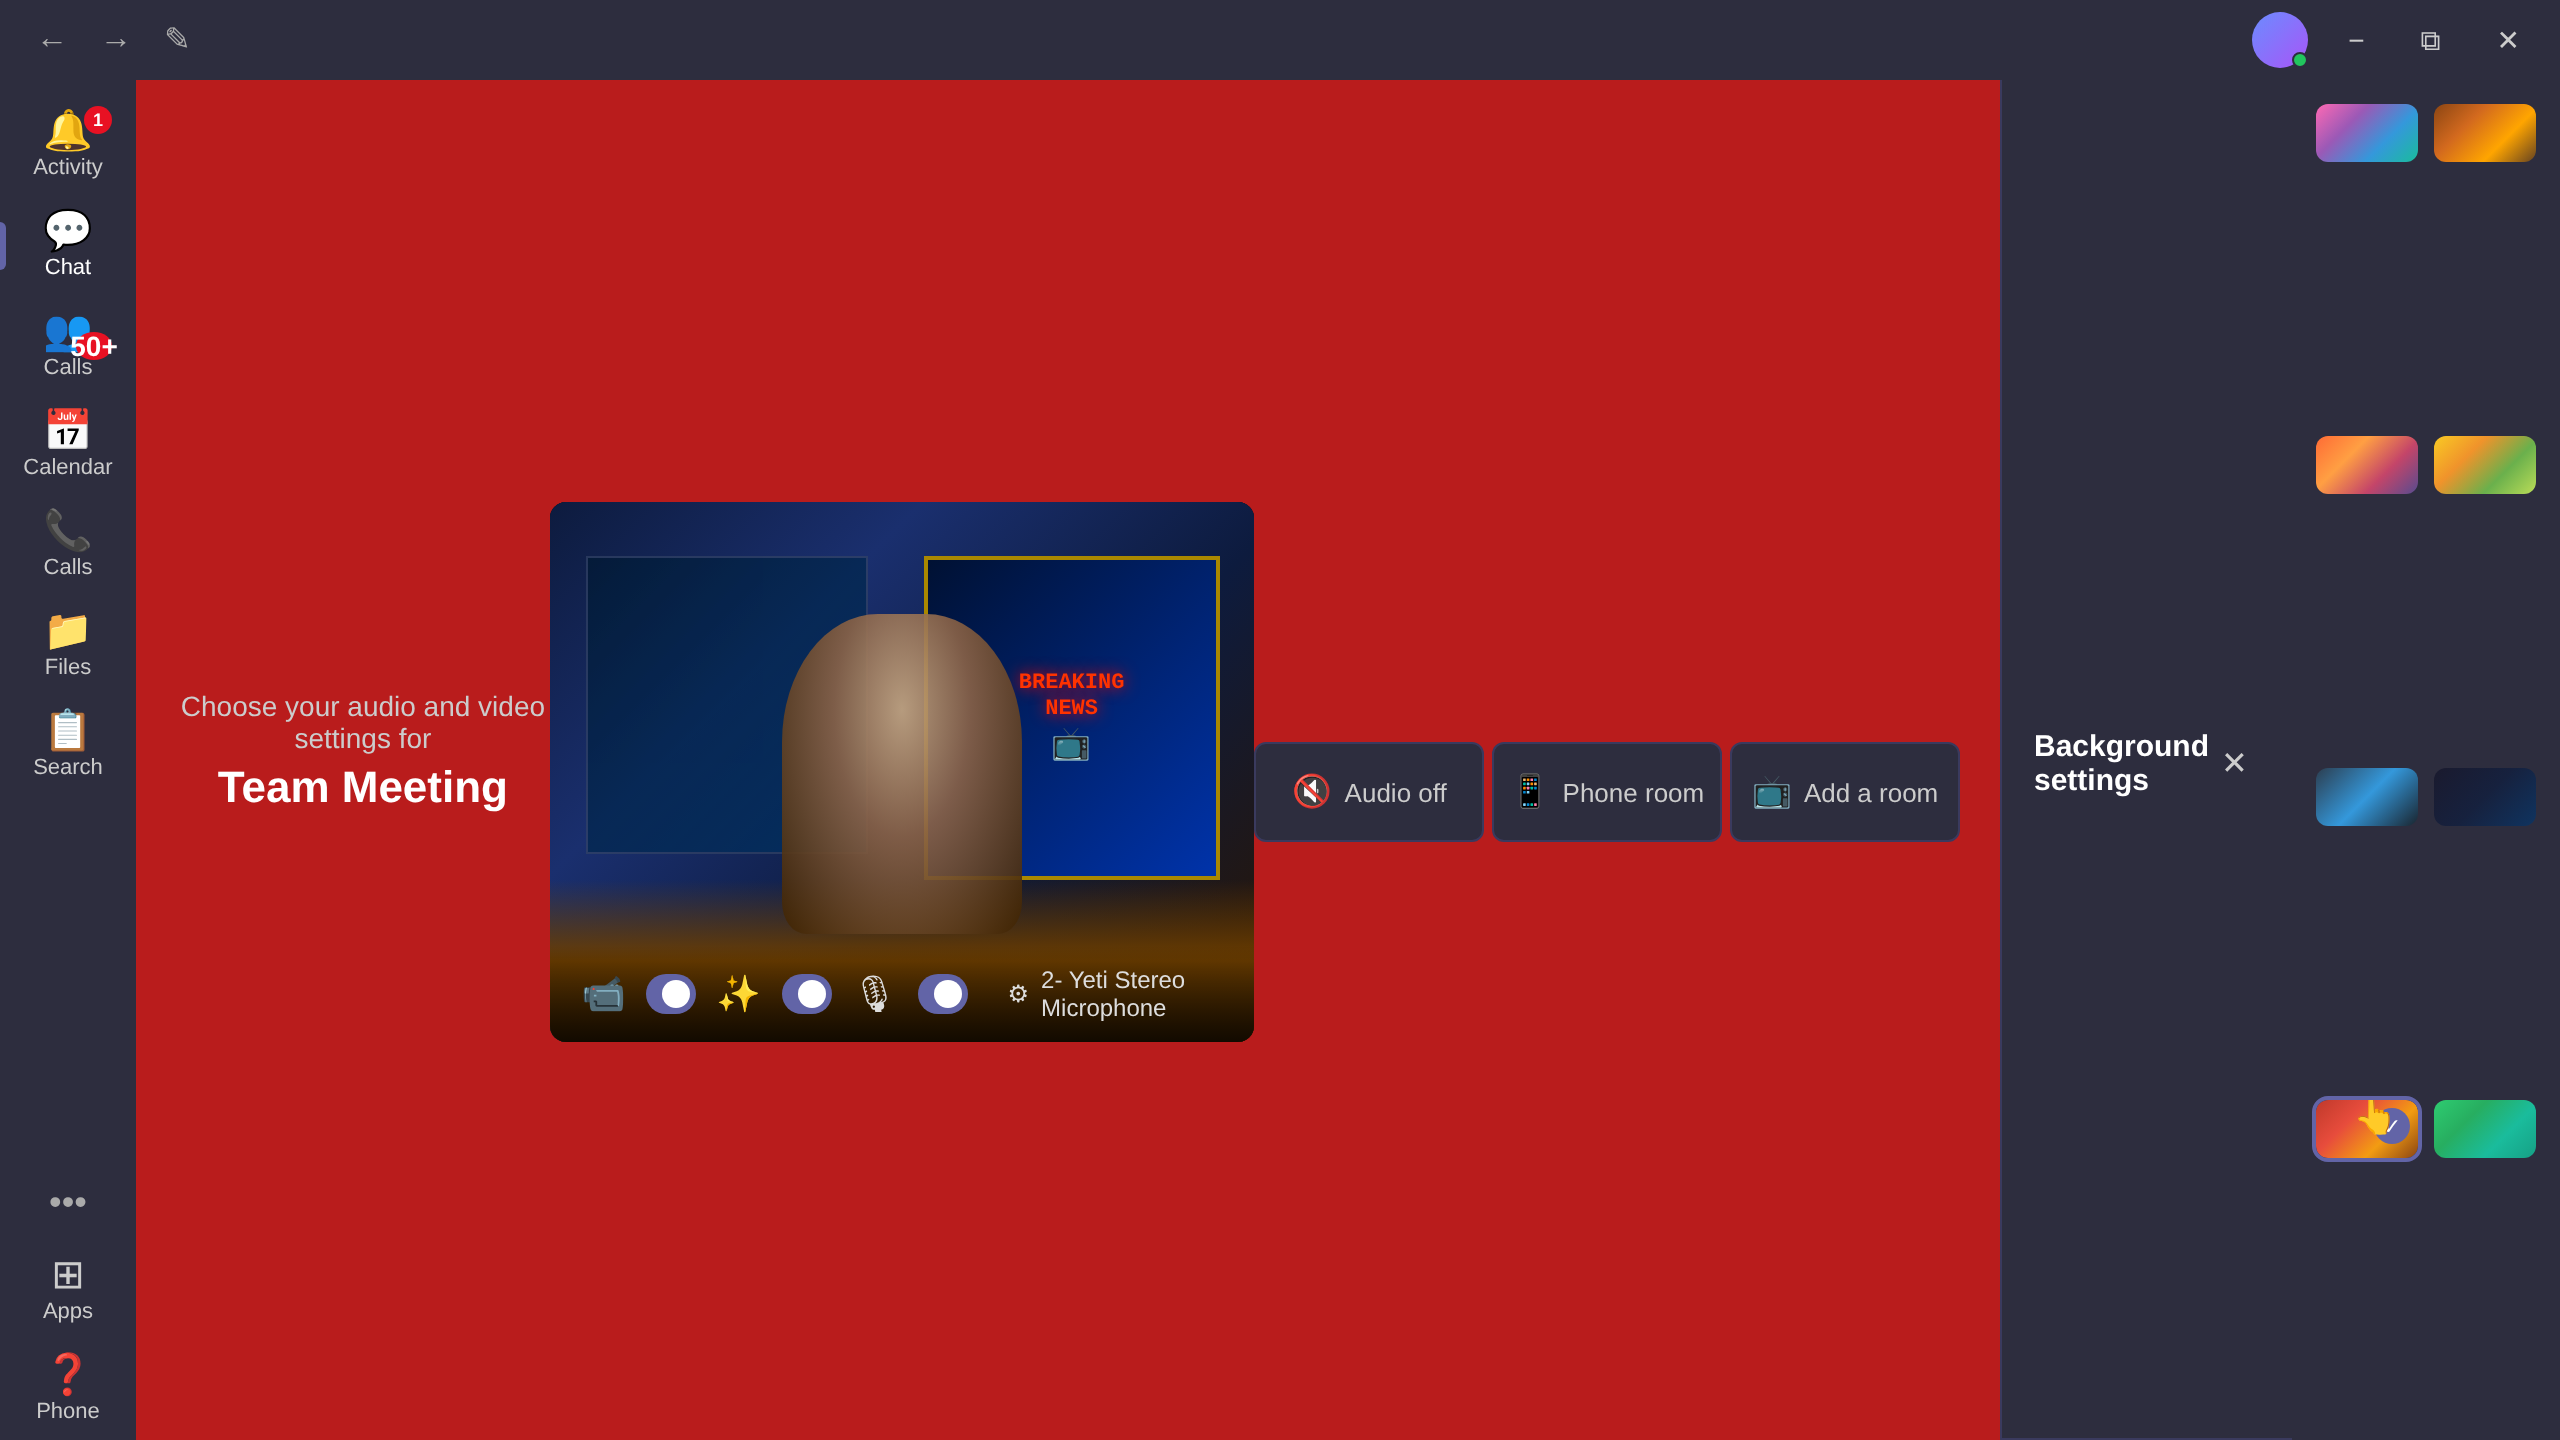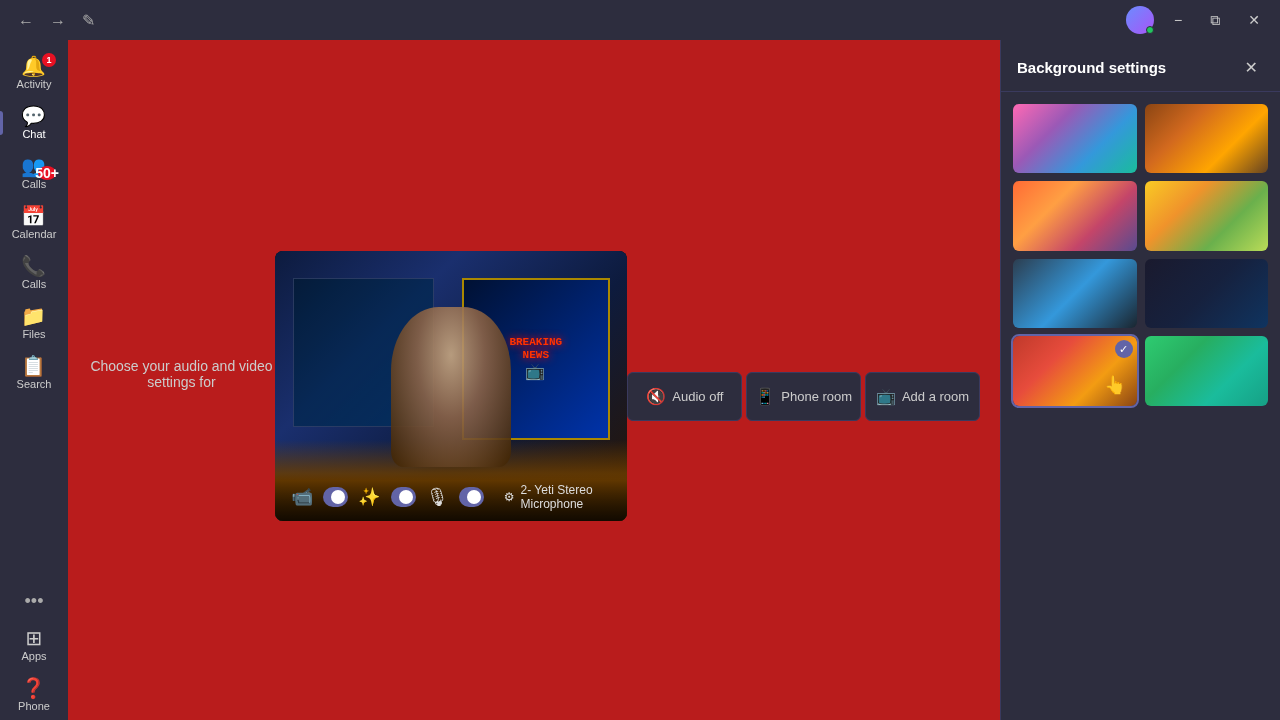--- a/index.html
+++ b/index.html
@@ -316,21 +316,21 @@
       gap: 6px;
     }
     .join-option-icon { font-size: 16px; }
 
     
     .bg-panel {
       width: 280px;
       background: #2d2d3e;
       border-left: 1px solid #3a3a5e;
       display: flex;
-      flex-direction: column;
+      flex-direction: row;
       flex-shrink: 0;
     }
     .bg-panel-header {
       display: flex;
       align-items: center;
       justify-content: space-between;
       padding: 16px 16px 12px;
       border-bottom: 1px solid #3a3a5e;
     }
     .bg-panel-title {
@@ -456,20 +456,21 @@
     </div>
     <div class="sidebar-item">
       <span class="sidebar-icon">❓</span>
       <span>Phone</span>
     </div>
   </div>
 
   <div class="content">
     <div class="meeting-title-area">
       <div class="meeting-subtitle">Choose your audio and video settings for</div>
+      <div class="meeting-name">Team Meeting</div>
     </div>
 
     <div class="video-container">
       <div class="video-bg">
         <div class="news-studio">
           <div class="studio-bg"></div>
           <div class="studio-map"></div>
           <div class="studio-screen">
             <div class="breaking-news-text">BREAKING<br>NEWS</div>
             <div class="breaking-icon">📺</div>

